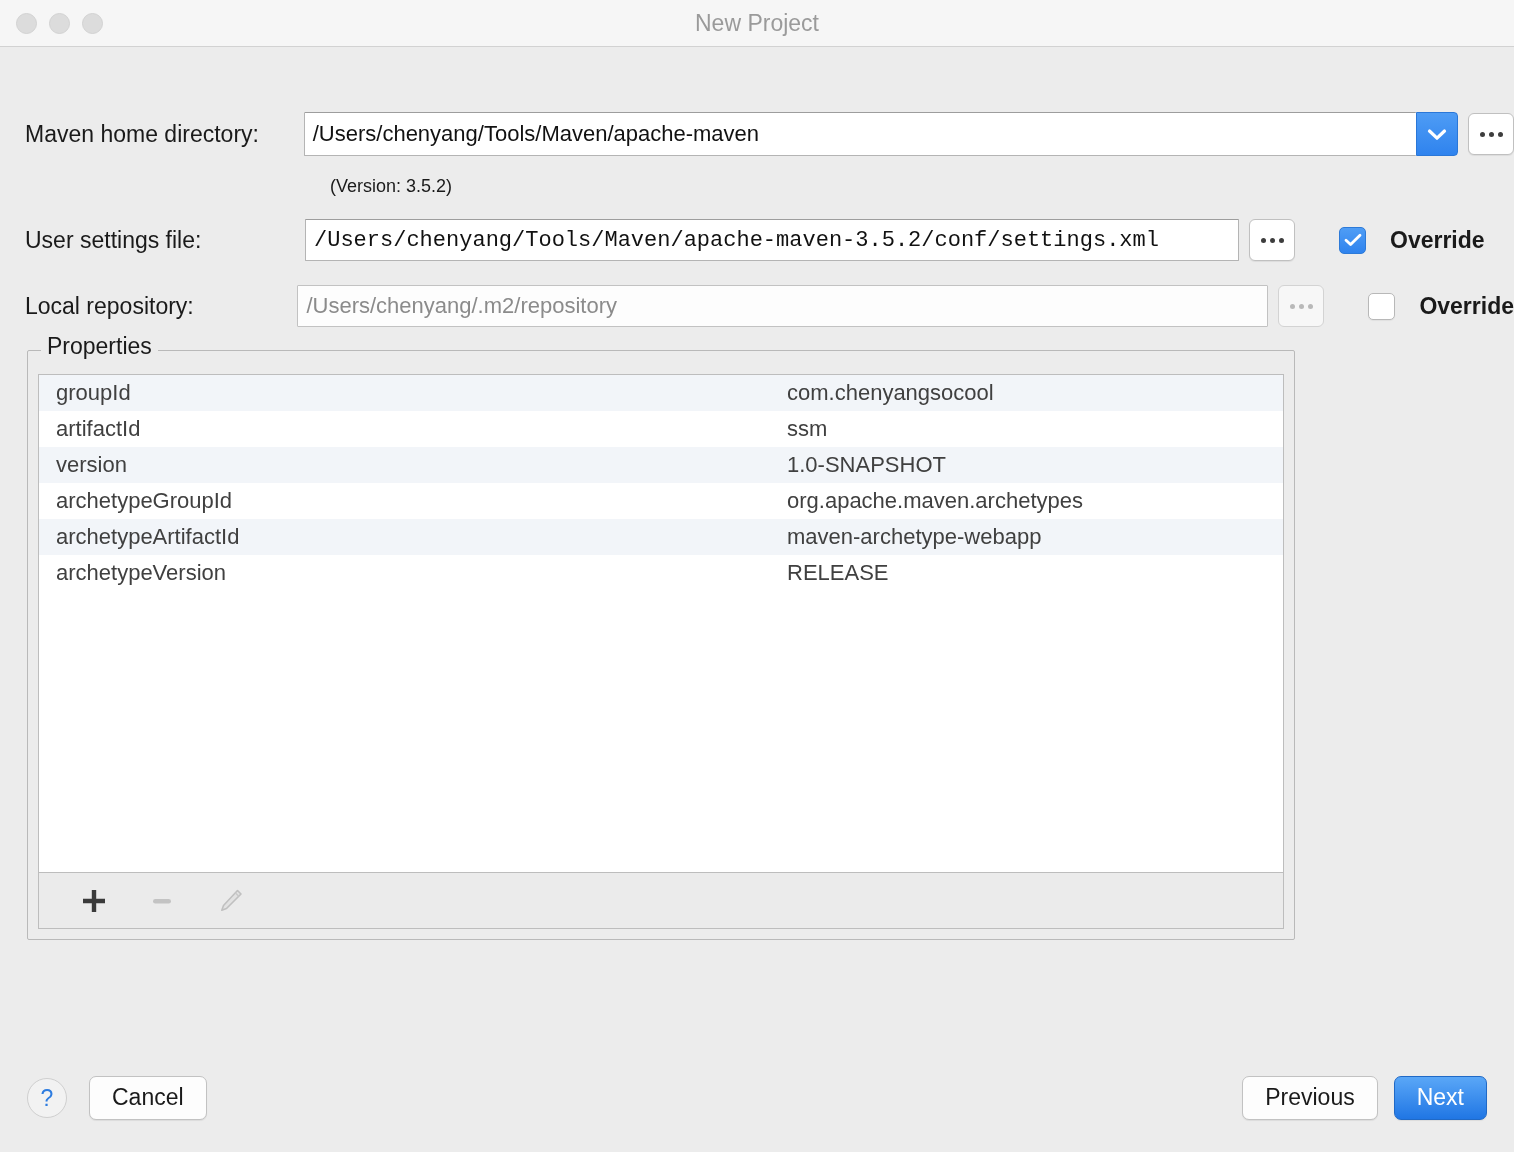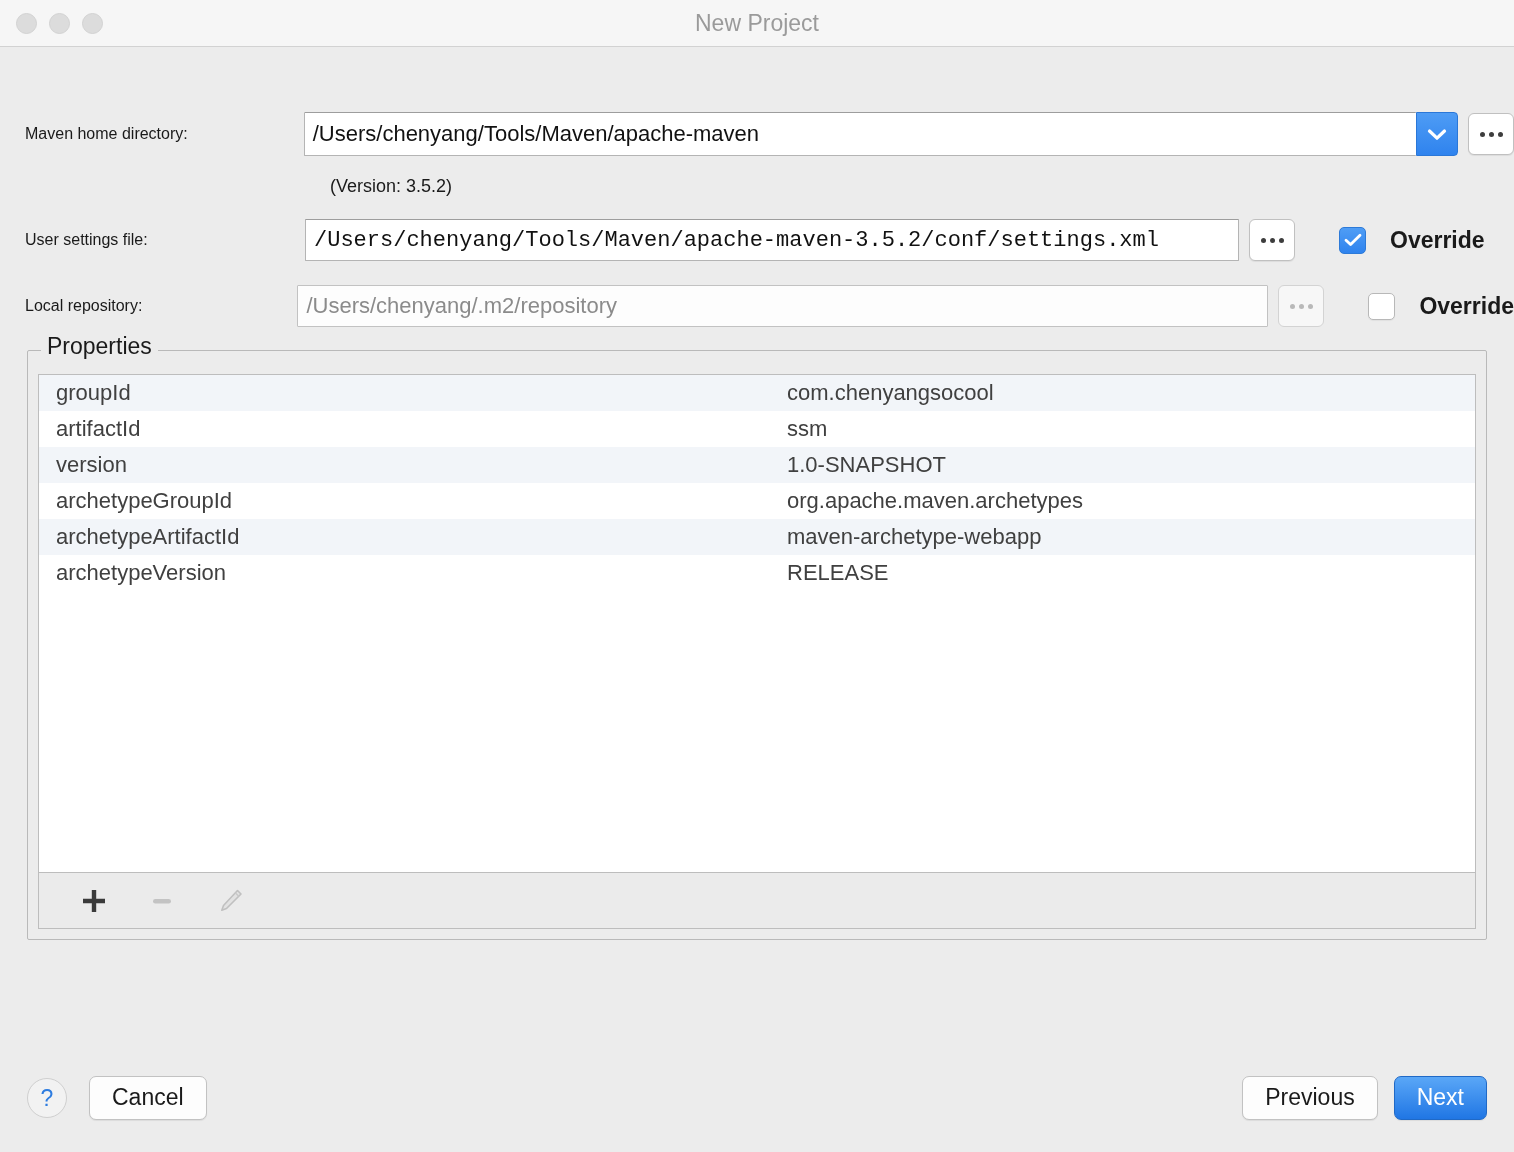--- a/index.html
+++ b/index.html
@@ -66,21 +66,21 @@
   .row-maven   { top: 64px; height: 46px; }
   .row-version { top: 122px; height: 34px; }
   .row-settings{ top: 170px; height: 46px; }
   .row-local   { top: 236px; height: 46px; }
 
   .field-label {
     width: 305px;
     padding-right: 22px;
     text-align: left;
     box-sizing: border-box;
-    font-size: 16px;
+    font-size: 23px;
     color: #1a1a1a;
     padding-left: 25px;
     white-space: nowrap;
   }
 
   .text-input {
     height: 42px;
     box-sizing: border-box;
     background: #ffffff;
     border: 1px solid #b4b4b4;
@@ -189,21 +189,21 @@
     font-size: 23px;
     color: #1a1a1a;
     white-space: nowrap;
   }
 
   
   .group-box {
     position: absolute;
     left: 27px;
     top: 303px;
-    width: 1460px;
+    width: 1268px;
     height: 590px;
     border: 1px solid #b9b9b9;
     border-radius: 2px;
     box-sizing: border-box;
   }
   .group-title {
     position: absolute;
     top: -16px;
     left: 13px;
     background: #ececec;

